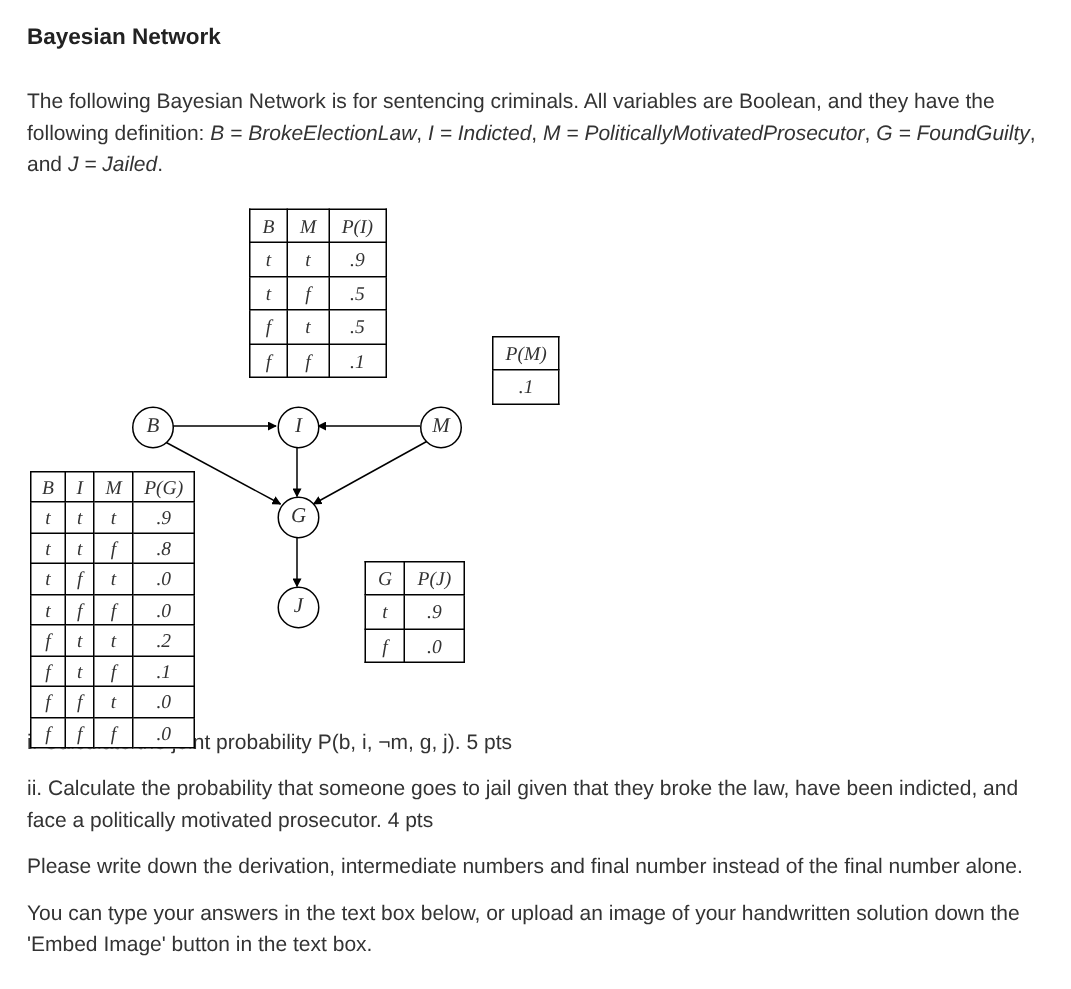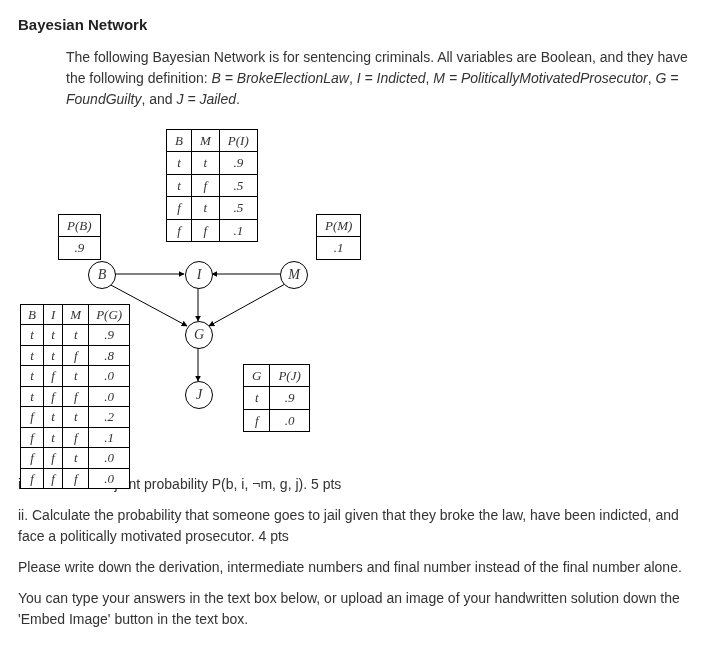--- a/index.html
+++ b/index.html
@@ -5,28 +5,27 @@
     body {
       font-family: Arial, Helvetica, sans-serif;
       font-size: 14px;
       color: #333;
       margin: 0;
       padding: 14px 18px;
       line-height: 1.5;
       max-width: 714px;
     }
     h3 {
-      margin: 0 0 10px 0;
+      margin: 0 0 20px 0;
       font-size: 15px;
       font-weight: bold;
       color: #222;
     }
     .intro {
       margin-bottom: 14px;
-      margin-left: 48px;
     }
     .italic { font-style: italic; }
     .diagram-area {
       position: relative;
       width: 380px;
       height: 340px;
       margin: 6px 0 10px 0;
     }
     .ptable {
       position: absolute;
@@ -111,32 +110,22 @@
   <div class="node" style="left:262px; top:137px;">
       <span>M</span>
     </div>
   <div class="node" style="left:167px; top:197px;">
       <span>G</span>
     </div>
   <div class="node" style="left:167px; top:257px;">
       <span>J</span>
     </div>
 
-  <table class="ptable" style="left:40px; top:90px;">
-    <tbody>
-        <tr>
-          <th>P(B)</th>
-        </tr>
-    <tr>
-          <td>.9</td>
-        </tr>
-  </tbody>
-    </table>
-
-  <table class="ptable" style="left:298px; top:90px;">
+
+  <table class="ptable" style="left:310px; top:90px;">
     <tbody>
         <tr>
           <th>P(M)</th>
         </tr>
     <tr>
           <td>.1</td>
         </tr>
   </tbody>
     </table>
 

